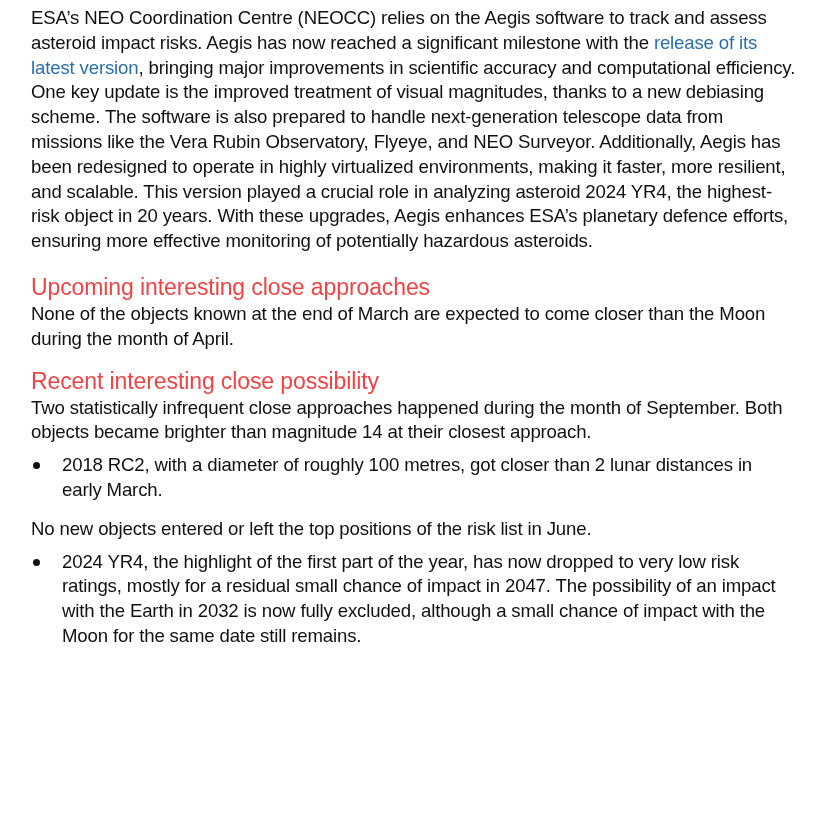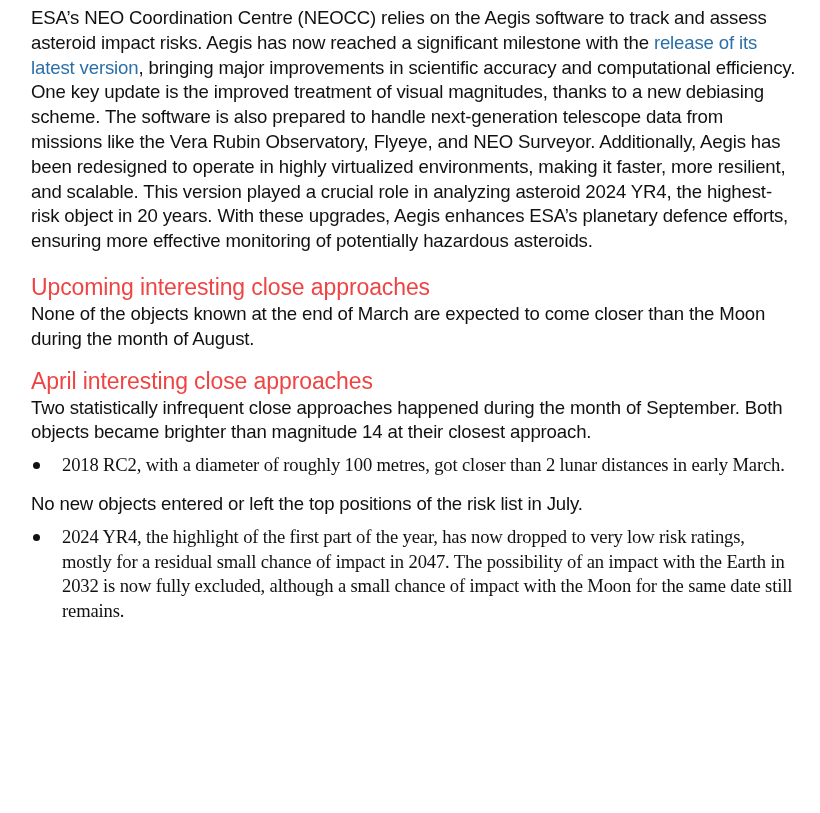--- a/index.html
+++ b/index.html
@@ -47,57 +47,56 @@
       margin: 8px 0 0 0;
       padding: 0;
     }
     ul.bullets li {
       position: relative;
       padding-left: 31px;
       font-size: 18.6px;
       line-height: 24.8px;
       margin-bottom: 4px;
       letter-spacing: -0.15px;
-      font-family: Liberation Serif, serif;
     }
     ul.bullets li .bullet {
       position: absolute;
       left: 2px;
       top: 9px;
       width: 7px;
       height: 7px;
       border-radius: 50%;
       background: #111111;
     }
   </style>
 </head>
 <body>
 
 <div class="page">
 
   <p class="intro"><span>ESA’s NEO Coordination Centre (NEOCC) relies on the Aegis software to track and assess asteroid impact risks. Aegis has now reached a significant milestone with the </span><a class="link" href="#">release of its latest version</a><span>, bringing major improvements in scientific accuracy and computational efficiency. One key update is the improved treatment of visual magnitudes, thanks to a new debiasing scheme. The software is also prepared to handle next-generation telescope data from missions like the Vera Rubin Observatory, Flyeye, and NEO Surveyor. Additionally, Aegis has been redesigned to operate in highly virtualized environments, making it faster, more resilient, and scalable. This version played a crucial role in analyzing asteroid 2024 YR4, the highest-risk object in 20 years. With these upgrades, Aegis enhances ESA’s planetary defence efforts, ensuring more effective monitoring of potentially hazardous asteroids.</span></p>
 
   <div class="section">
     <h2>Upcoming interesting close approaches</h2>
-    <p>None of the objects known at the end of March are expected to come closer than the Moon during the month of August.</p>
+    <p>None of the objects known at the end of March are expected to come closer than the Moon during the month of April.</p>
   </div>
 
   <div class="section">
-    <h2>April interesting close approaches</h2>
+    <h2>Recent interesting close possibility</h2>
     <p>Two statistically infrequent close approaches happened during the month of September. Both objects became brighter than magnitude 14 at their closest approach.</p>
     <ul class="bullets">
       <li>
         <span class="bullet"></span>
         <span>2018 RC2, with a diameter of roughly 100 metres, got closer than 2 lunar distances in early March.</span>
       </li>
     </ul>
   </div>
 
   <div class="section">
-    <p>No new objects entered or left the top positions of the risk list in July.</p>
+    <p>No new objects entered or left the top positions of the risk list in June.</p>
     <ul class="bullets">
       <li>
         <span class="bullet"></span>
         <span>2024 YR4, the highlight of the first part of the year, has now dropped to very low risk ratings, mostly for a residual small chance of impact in 2047. The possibility of an impact with the Earth in 2032 is now fully excluded, although a small chance of impact with the Moon for the same date still remains.</span>
       </li>
     </ul>
   </div>
 
 </div>
 

